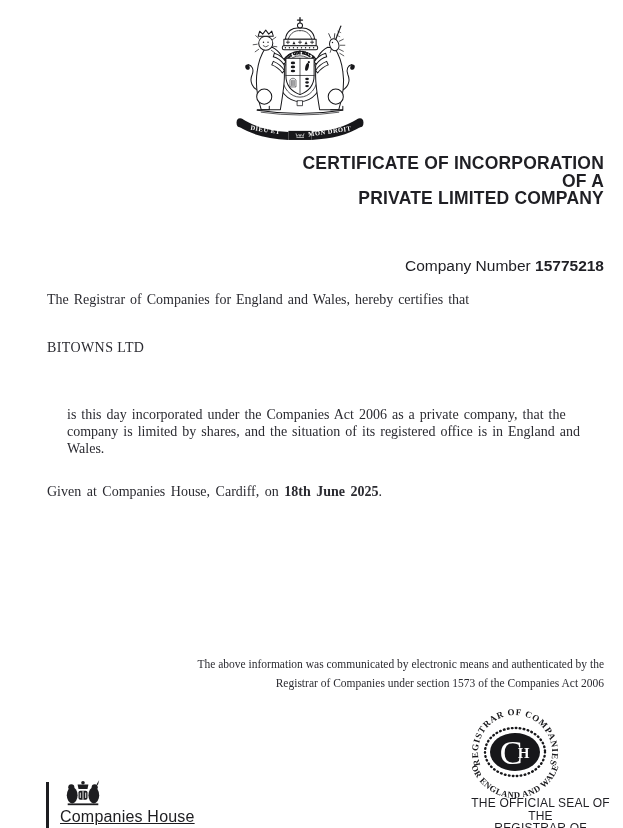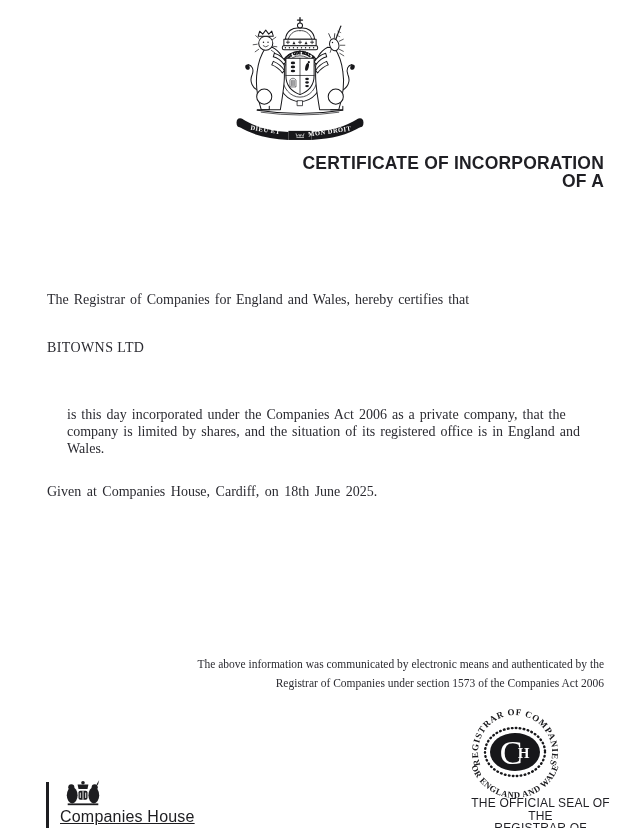--- a/index.html
+++ b/index.html
@@ -23,21 +23,21 @@
     top:257px;
     font-family:"Liberation Sans", sans-serif;
     font-size:15.5px;color:#1f1f24;
   }
   .company-number b{font-weight:bold;}
   .serifline{position:absolute;left:47px;width:545px;font-size:14px;color:#2b2b31;}
   .intro{top:292px;word-spacing:1.5px;}
   .company-name{top:340px;letter-spacing:.4px;}
   .body-par{top:406px;line-height:17px;word-spacing:1.5px;margin-left:20px;}
   .given{top:484px;word-spacing:2px;}
-  .given b{font-weight:normal;}
+  .given b{font-weight:bold;}
   .footer-note{
     top:655px;
     font-size:11.5px;line-height:18.5px;color:#2b2b31;
   }
   .seal-svg{position:absolute;left:445px;top:700px;width:140px;height:104px;}
   .seal-caption{
     position:absolute;left:458px;top:797px;
     font-family:"Liberation Sans", sans-serif;
     font-weight:normal;font-size:12px;line-height:12.5px;
     color:#1f1f24;letter-spacing:.2px;text-align:center;
@@ -153,22 +153,26 @@
       <path d="M127,233 l2,6 l4,-4 l2,4 l2,-4 l4,4 l2,-6" stroke="#ffffff" stroke-width="1.3" fill="none"></path>
       <path d="M128,241 h15" stroke="#ffffff" stroke-width="1.3"></path>
       <text transform="translate(36,226) rotate(8)" font-family="Liberation Serif, serif" font-weight="bold" font-size="13" fill="#ffffff" letter-spacing="1">DIEU ET</text>
       <text transform="translate(152,239) rotate(-8)" font-family="Liberation Serif, serif" font-weight="bold" font-size="13" fill="#ffffff" letter-spacing="1">MON DROIT</text>
     </g>
   </svg>
 
   <div class="center-col title">
     <div>CERTIFICATE OF INCORPORATION</div>
     <div>OF A</div>
-  </div>
-
+    <div>PRIVATE LIMITED COMPANY</div>
+  </div>
+
+  <div class="center-col company-number">
+    <span>Company Number </span><b>15775218</b>
+  </div>
 
   <div class="serifline intro">The Registrar of Companies for England and Wales, hereby certifies that</div>
   <div class="serifline company-name">BITOWNS LTD</div>
   <div class="serifline body-par">is this day incorporated under the Companies Act 2006 as a private company, that the company is limited by shares, and the situation of its registered office is in England and Wales.</div>
   <div class="serifline given">
     <span>Given at Companies House, Cardiff, on </span><b>18th June 2025</b><span>.</span>
   </div>
 
   <div class="center-col footer-note">
     <div>The above information was communicated by electronic means and authenticated by the</div>

